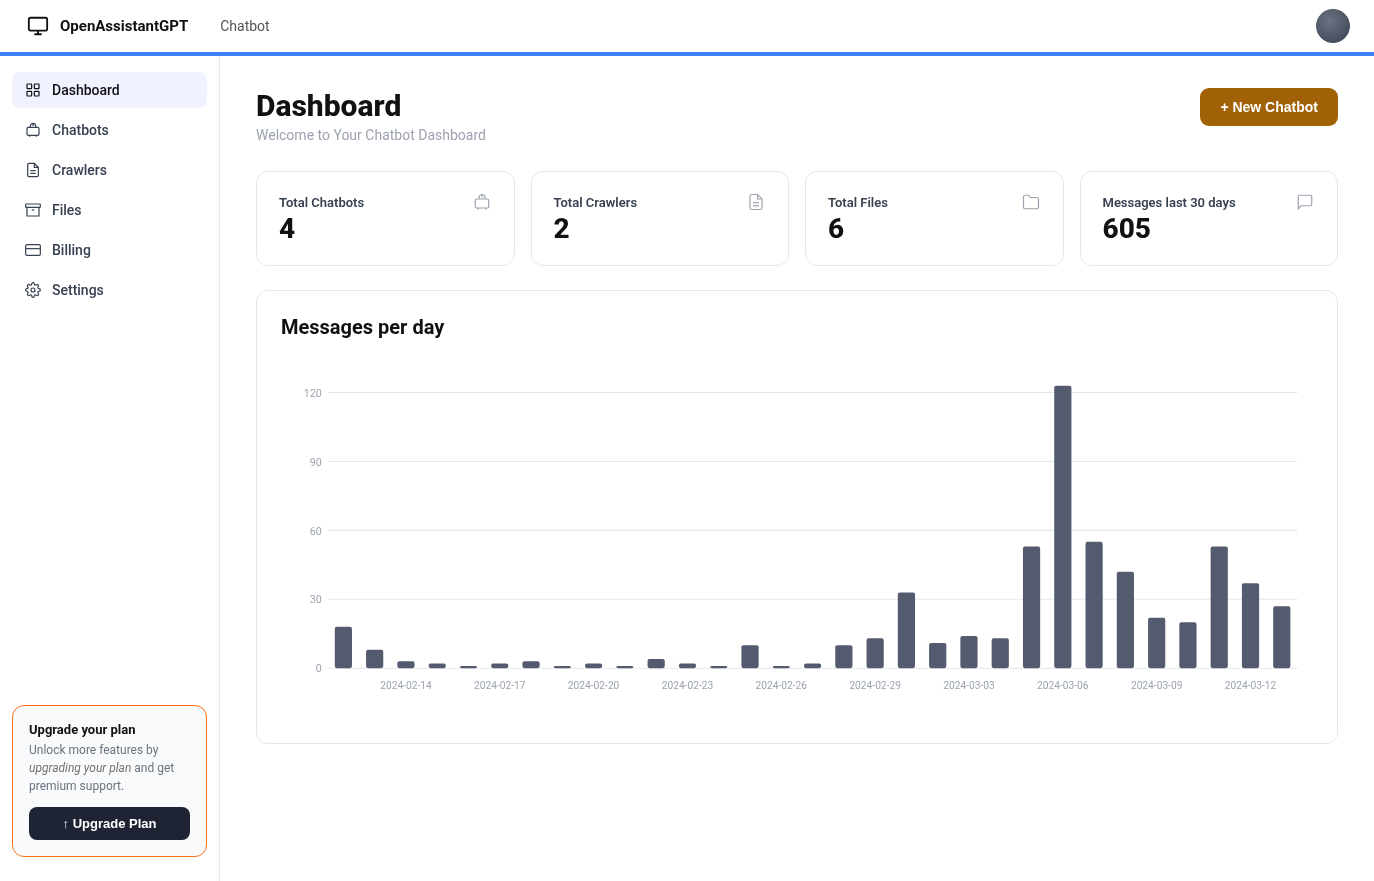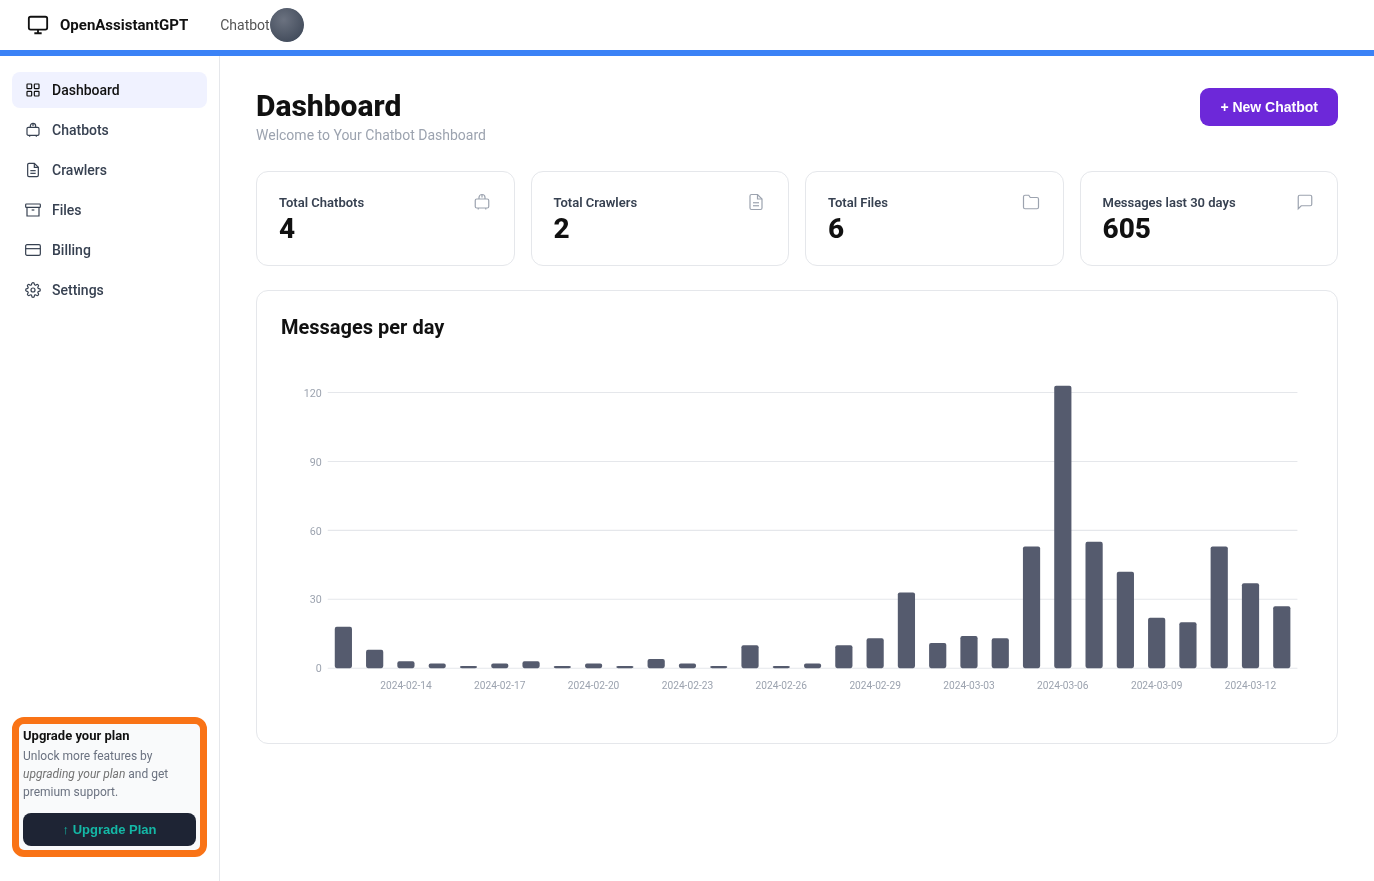--- a/index.html
+++ b/index.html
@@ -1,21 +1,21 @@
 <!DOCTYPE html>
 <html><head>
   <meta charset="utf-8">
   <style>
     * { box-sizing: border-box; margin: 0; padding: 0; }
     body { font-family: -apple-system, BlinkMacSystemFont, 'Segoe UI', Roboto, sans-serif; background: #fff; color: #111; display: flex; flex-direction: column; height: 100vh; overflow: hidden; }
 
     
     .topnav {
-      display: flex; align-items: center; 
-      padding: 0 24px; height: 56px; border-bottom: 6px solid #3b82f6;
+      display: flex; align-items: center; justify-content: space-between;
+      padding: 0 24px; height: 56px; border-bottom: 4px solid #3b82f6;
       flex-shrink: 0;
     }
     .topnav-left { display: flex; align-items: center; gap: 32px; }
     .brand { display: flex; align-items: center; gap: 8px; font-weight: 700; font-size: 15px; color: #111; }
     .brand-icon { width: 28px; height: 22px; display: inline-flex; align-items: center; justify-content: center; }
     .brand-icon svg { width: 22px; height: 22px; }
     .topnav-link { font-size: 14px; color: #555; cursor: pointer; }
     .avatar { width: 34px; height: 34px; border-radius: 50%; background: #9ca3af; overflow: hidden; display: flex; align-items: center; justify-content: center; }
     .avatar-img { width: 100%; height: 100%; background: radial-gradient(circle at 40% 35%, #6b7280, #374151); border-radius: 50%; }
 
@@ -33,43 +33,43 @@
       display: flex; align-items: center; gap: 10px;
       padding: 9px 12px; border-radius: 8px; cursor: pointer;
       font-size: 14px; color: #374151; font-weight: 500;
     }
     .sidebar-item.active { background: #f0f2ff; color: #111; }
     .sidebar-icon { width: 18px; height: 18px; display: flex; align-items: center; justify-content: center; flex-shrink: 0; }
     .sidebar-icon svg { width: 16px; height: 16px; stroke: currentColor; fill: none; stroke-width: 1.8; }
 
     
     .upgrade-box {
-      background: #f9fafb; border: 7px solid #f97316; border-radius: 12px;
-      padding: 4px; margin-bottom: 8px;
+      background: #f9fafb; border: 1px solid #f97316; border-radius: 12px;
+      padding: 16px; margin-bottom: 8px;
     }
     .upgrade-title { font-size: 13px; font-weight: 700; color: #111; margin-bottom: 4px; }
     .upgrade-desc { font-size: 12px; color: #6b7280; line-height: 1.5; }
     .upgrade-desc a { color: #737373; text-decoration: none; font-style: italic; }
     .upgrade-btn {
       margin-top: 12px; width: 100%; padding: 9px 0; background: #1e2434;
-      color: #14b8a6; border: none; border-radius: 8px; font-size: 13px;
+      color: #ffffff; border: none; border-radius: 8px; font-size: 13px;
       font-weight: 600; cursor: pointer; display: flex; align-items: center;
       justify-content: center; gap: 6px;
     }
 
     
     .main { flex: 1; overflow-y: auto; padding: 32px 36px; }
 
     
     .main-header { display: flex; align-items: flex-start; justify-content: space-between; margin-bottom: 28px; }
     .page-title { font-size: 30px; font-weight: 800; color: #111; }
     .page-subtitle { font-size: 14px; color: #9ca3af; margin-top: 4px; }
     .new-chatbot-btn {
       display: flex; align-items: center; gap: 7px; padding: 11px 20px;
-      background: #6d28d9; color: #fff; border: none; border-radius: 9px;
+      background: #a16207; color: #fff; border: none; border-radius: 9px;
       font-size: 14px; font-weight: 600; cursor: pointer; white-space: nowrap;
     }
 
     
     .stats-grid { display: grid; grid-template-columns: repeat(4, 1fr); gap: 16px; margin-bottom: 24px; }
     .stat-card {
       border: 1px solid #e5e7eb; border-radius: 12px; padding: 20px 22px;
       display: flex; flex-direction: column; 
     }
     .stat-card-header { display: flex; align-items: center; justify-content: space-between; }

